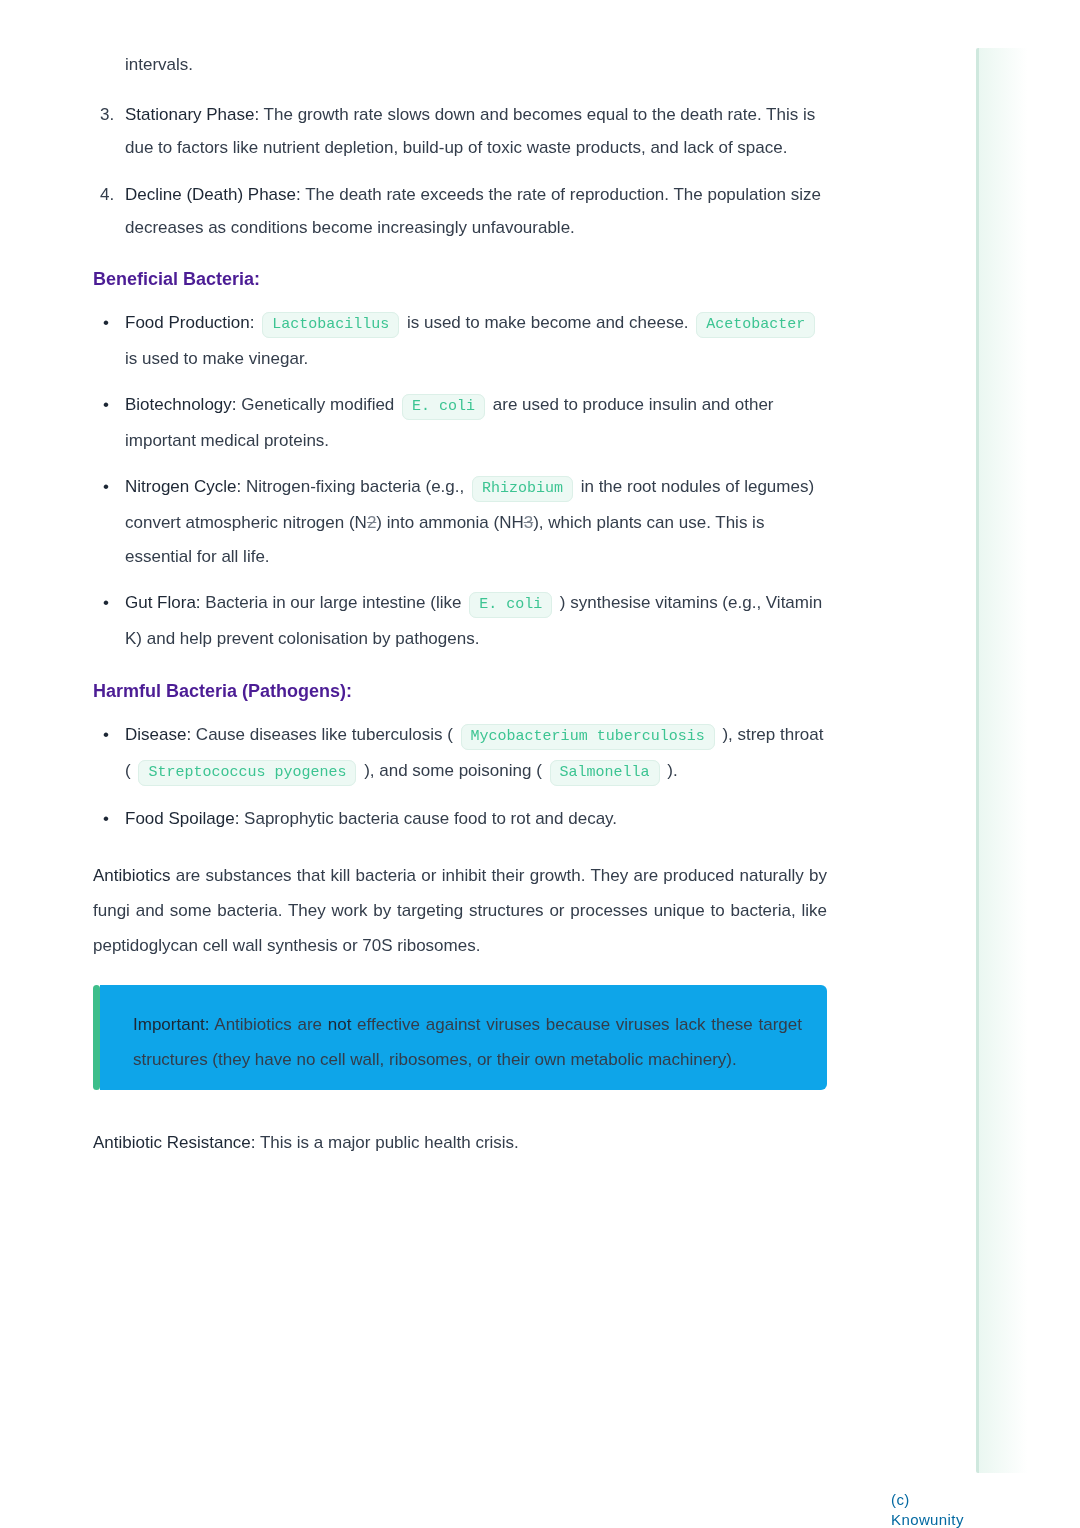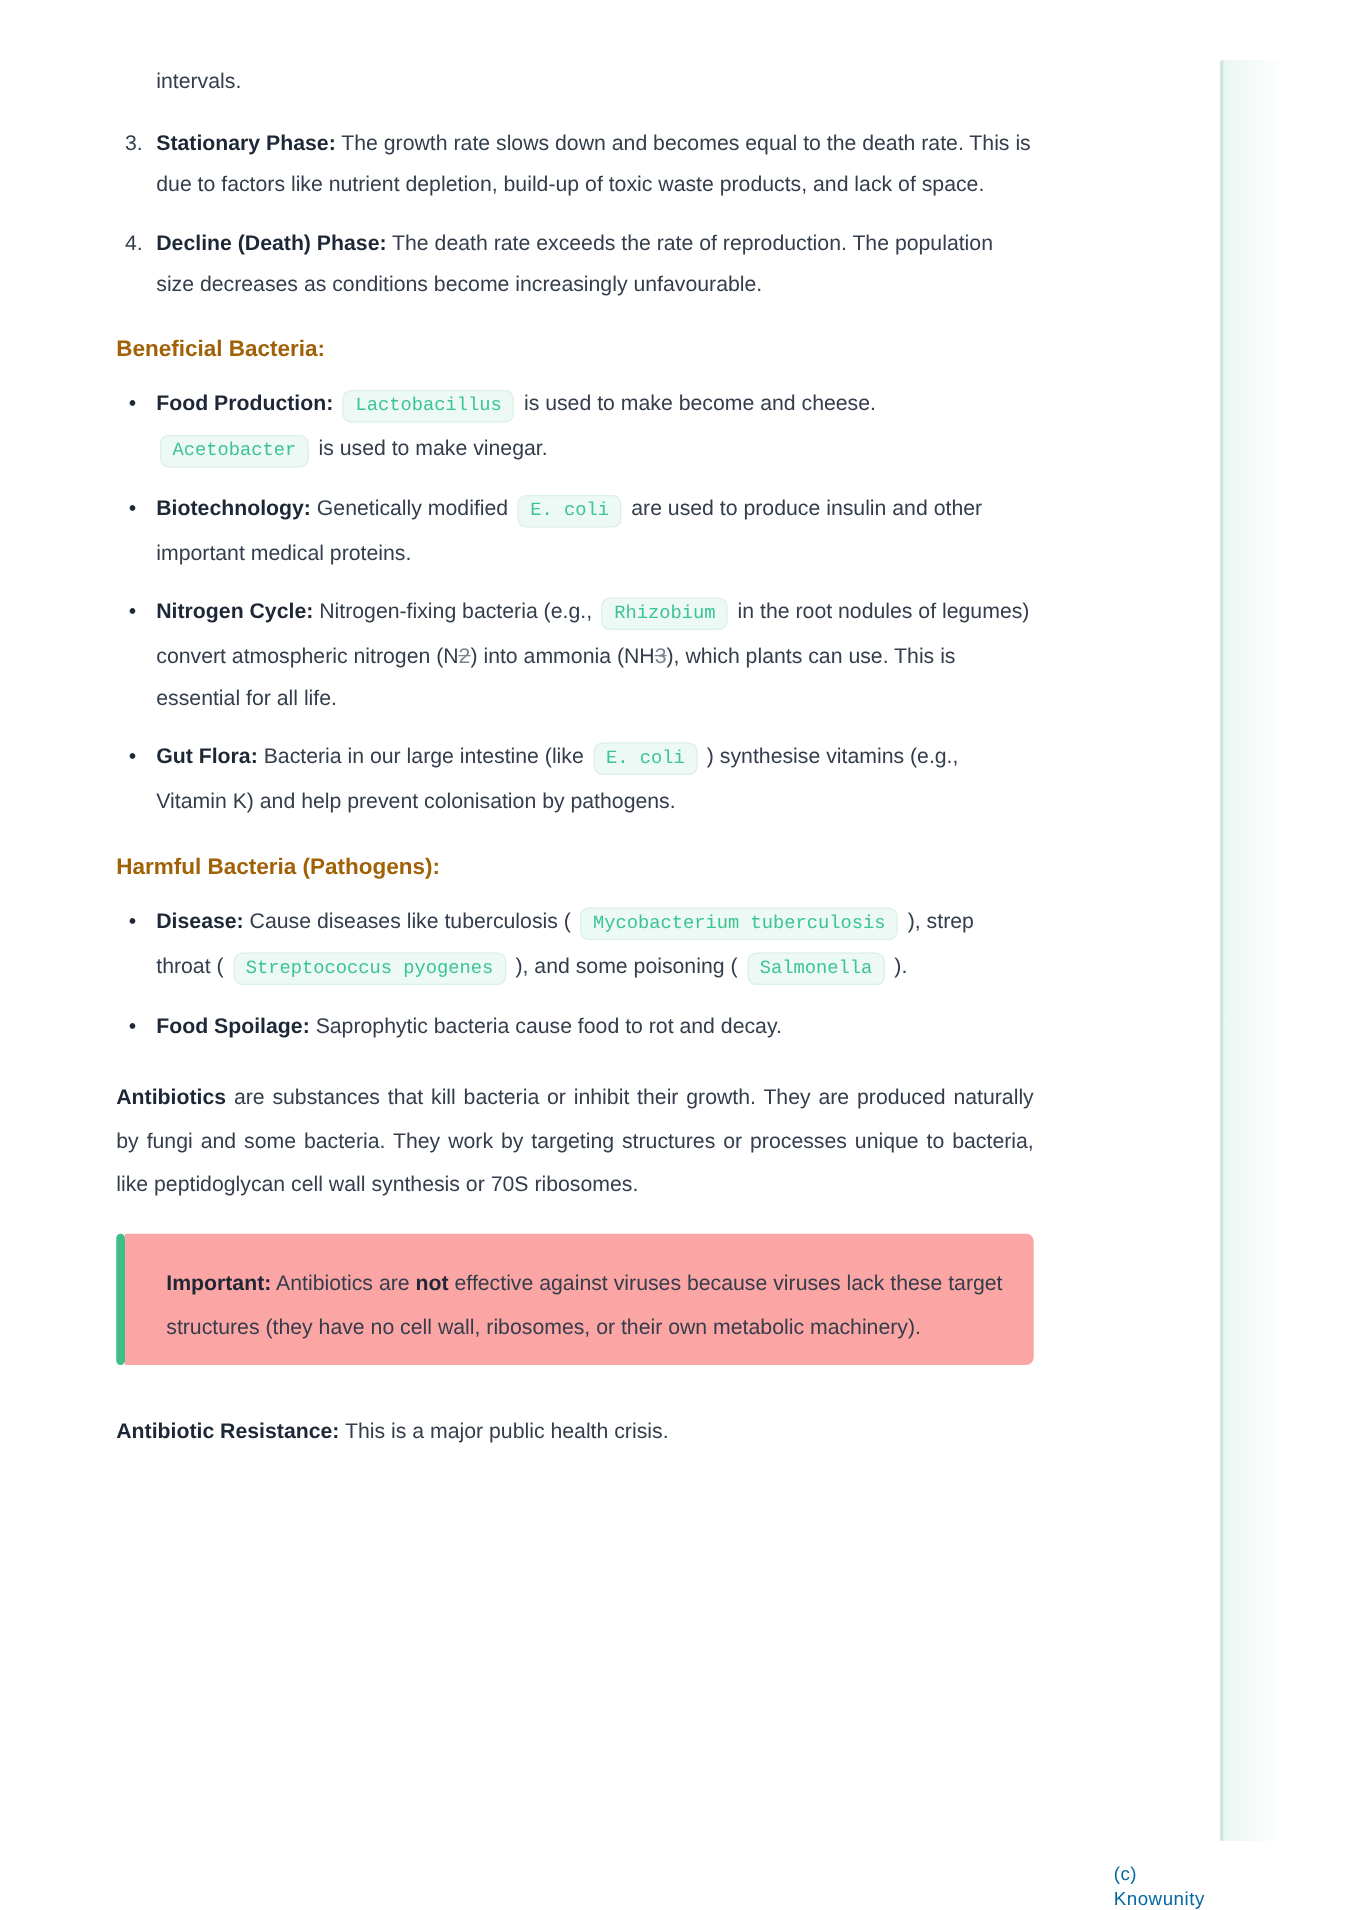--- a/index.html
+++ b/index.html
@@ -24,21 +24,21 @@
   }
 
   .content {
     position: absolute;
     left: 93px; top: 52px;
     width: 734px;
     font-size: 17px;
     line-height: 33px;
   }
 
-  strong { color: #1d2735; font-weight: 700; }
+  strong { color: #1d2735; font-weight: 400; }
 
   .continuation { margin-left: 32px; line-height: 26px; }
 
   .ol-item { display: flex; margin-top: 20px; }
   .ol-item + .ol-item { margin-top: 14px; }
   .ol-num { flex: none; width: 32px; padding-left: 7px; line-height: 33px; }
   .ol-body { flex: 1; line-height: 33px; }
 
   .section-heading {
     margin-top: 36px;
@@ -47,21 +47,21 @@
     font-weight: 600;
     color: #a6e5c8;
     letter-spacing: 0.2px;
   }
 
   .sub-heading {
     margin-top: 22px;
     font-size: 18px;
     line-height: 26px;
     font-weight: 700;
-    color: #a16207;
+    color: #4c1d95;
   }
 
   ul.bullets { list-style: none; margin-top: 14px; }
   ul.bullets > li { display: flex; margin-top: 12px; }
   ul.bullets > li:first-child { margin-top: 12px; }
   .bullet-marker {
     flex: none; width: 32px;
     padding-left: 10px;
     line-height: 34px;
     color: #1d2735;
@@ -81,21 +81,21 @@
     border-radius: 6px;
   }
   .callout-bar {
     flex: none;
     width: 7px;
     border-radius: 6px;
     background: #3dbe8b;
   }
   .callout-box {
     flex: 1;
-    background: #fca5a5;
+    background: #0ea5e9;
     border-radius: 0 6px 6px 0;
     padding: 22px 25px 13px 33px;
     line-height: 35px;
     text-align: justify;
   }
 
   .closing-para { margin-top: 40px; line-height: 26px; }
 
   .code-tag {
     font-family: "Liberation Mono", monospace;

